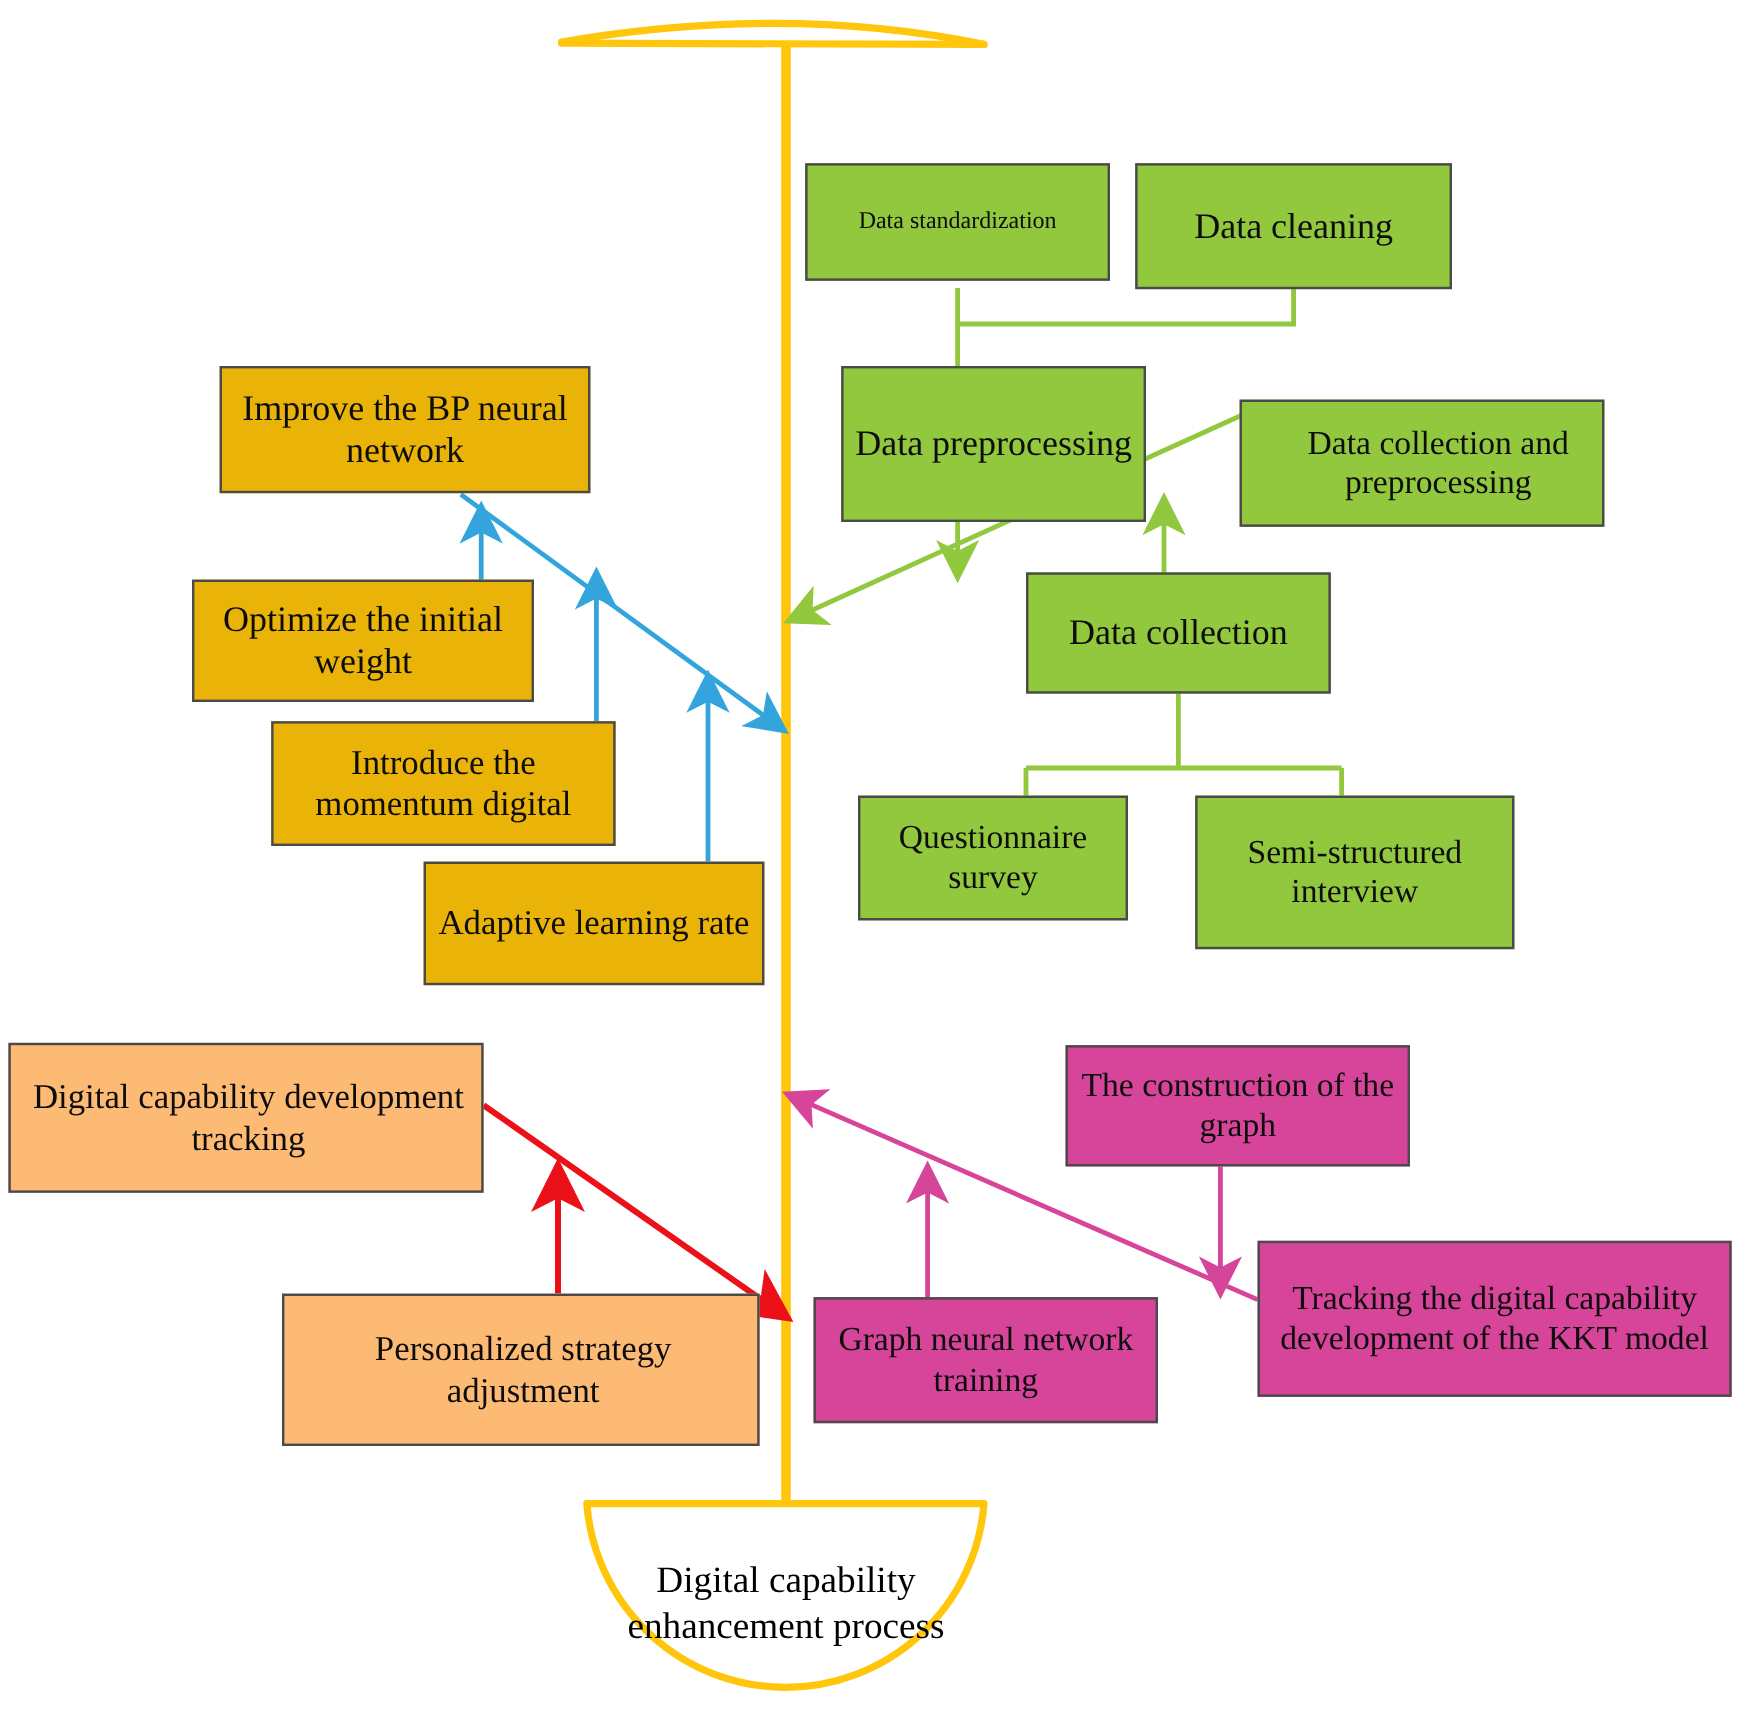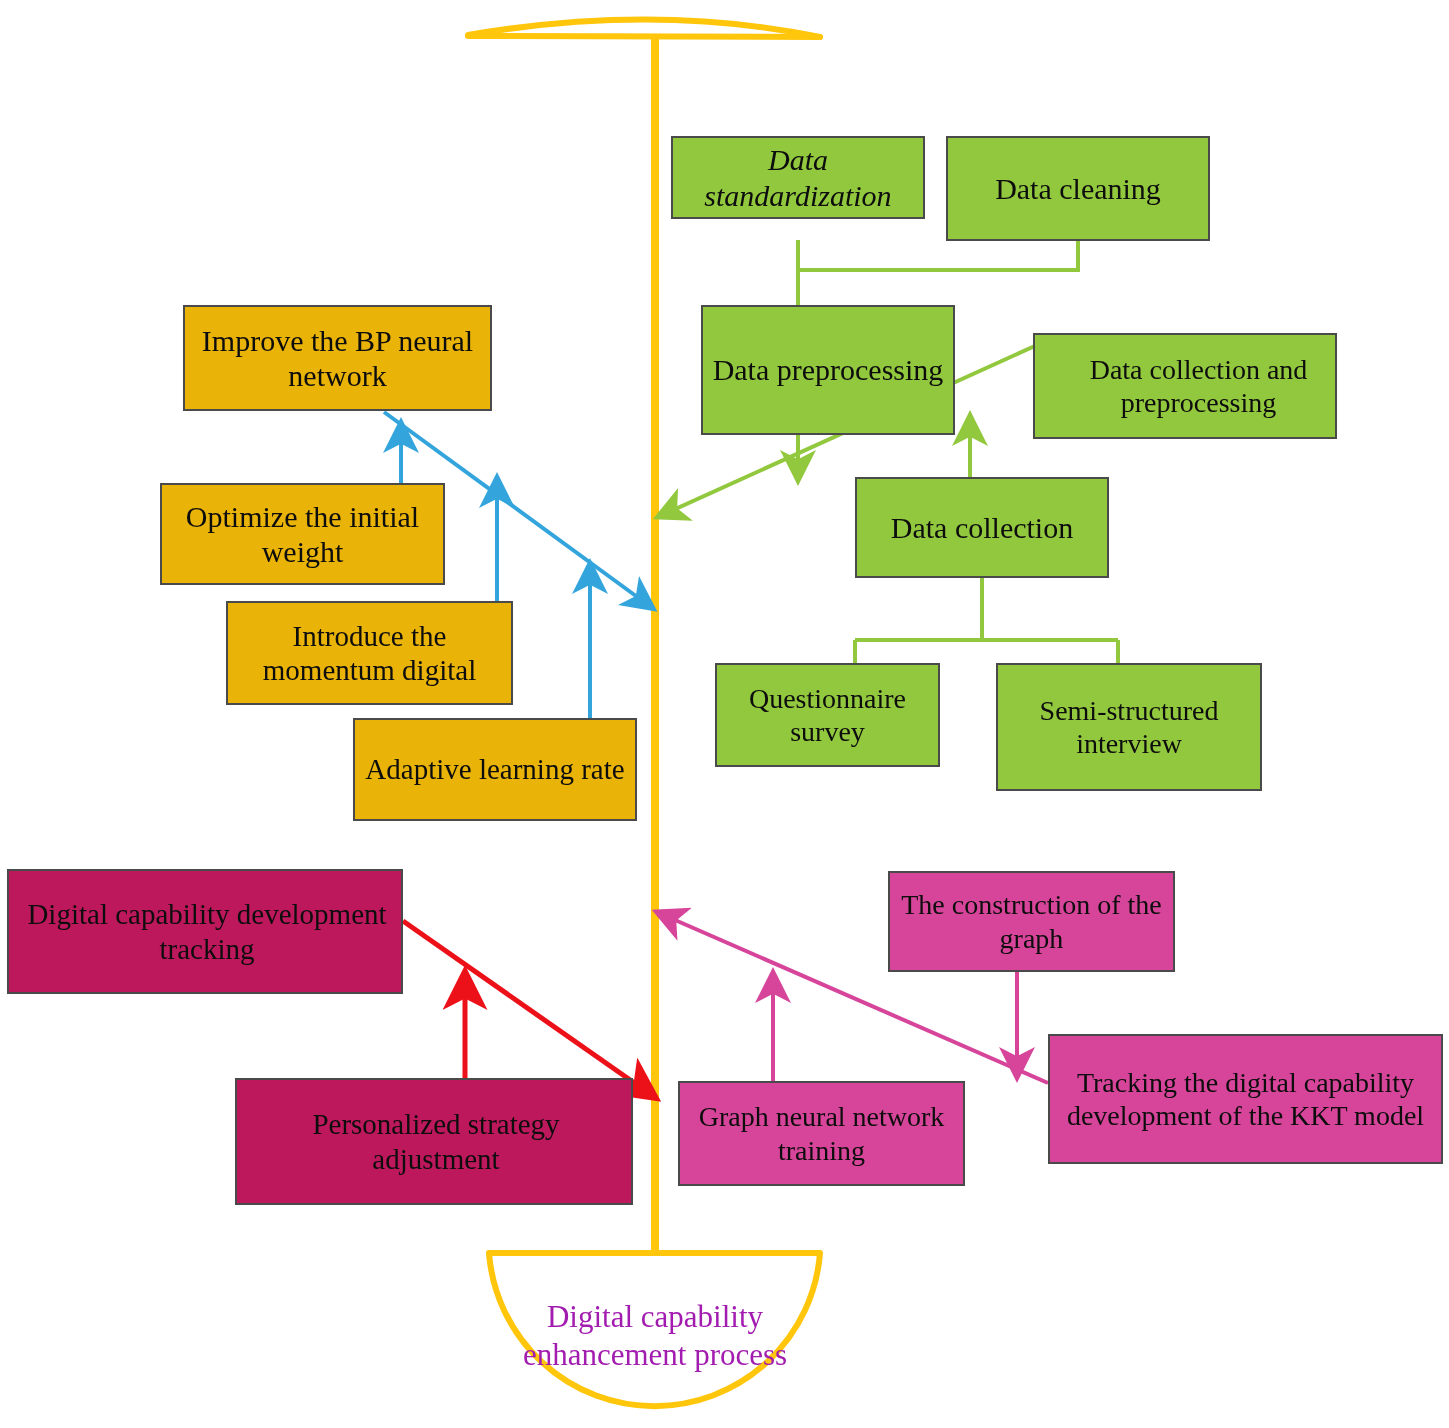--- a/index.html
+++ b/index.html
@@ -27,30 +27,30 @@
     text-align:center;
     color:#0d0d0d;
     font-family:"Liberation Serif", serif;
     line-height:1.18;
     padding:2px 6px;
     z-index:3;
   }
   .node span{display:block;width:100%;}
   .green{background:#92C83E;}
   .blue{background:#eab308;}
-  .red{background:#be185d;padding-left:10px;}
+  .red{background:#fdba74;padding-left:10px;}
   .magenta{background:#D6459A;}
   .root-label{
     position:absolute;
     z-index:4;
     display:flex;
     align-items:center;
     justify-content:center;
     text-align:center;
-    color:#a21caf;
+    color:#000000;
     font-family:"Liberation Serif", serif;
     line-height:1.2;
     pointer-events:none;
   }
 </style>
 </head>
 <body>
 
 <div id="stage">
 
@@ -102,21 +102,21 @@
       <line x1="465" y1="1078" x2="465" y2="975" marker-end="url(#ar-red)"></line>
     </g>
 
     <g stroke="#D6459A" stroke-width="4" fill="none">
       <line x1="1048" y1="1083" x2="659" y2="913" marker-end="url(#ar-magenta)"></line>
       <line x1="1017" y1="972" x2="1017" y2="1075" marker-end="url(#ar-magenta)"></line>
       <line x1="773" y1="1081" x2="773" y2="975" marker-end="url(#ar-magenta)"></line>
     </g>
   </svg>
 
-  <div class="node green" style="left:671px;top:136px;width:254px;height:83px;font-size:30px;font-style:italic;">
+  <div class="node green" style="left:671px;top:136px;width:254px;height:98px;font-size:20px;">
     <span>Data standardization</span>
   </div>
 
   <div class="node green" style="left:946px;top:136px;width:264px;height:105px;font-size:30px;">
     <span>Data cleaning</span>
   </div>
 
   <div class="node green" style="left:701px;top:305px;width:254px;height:130px;font-size:30px;">
     <span>Data preprocessing</span>
   </div>

